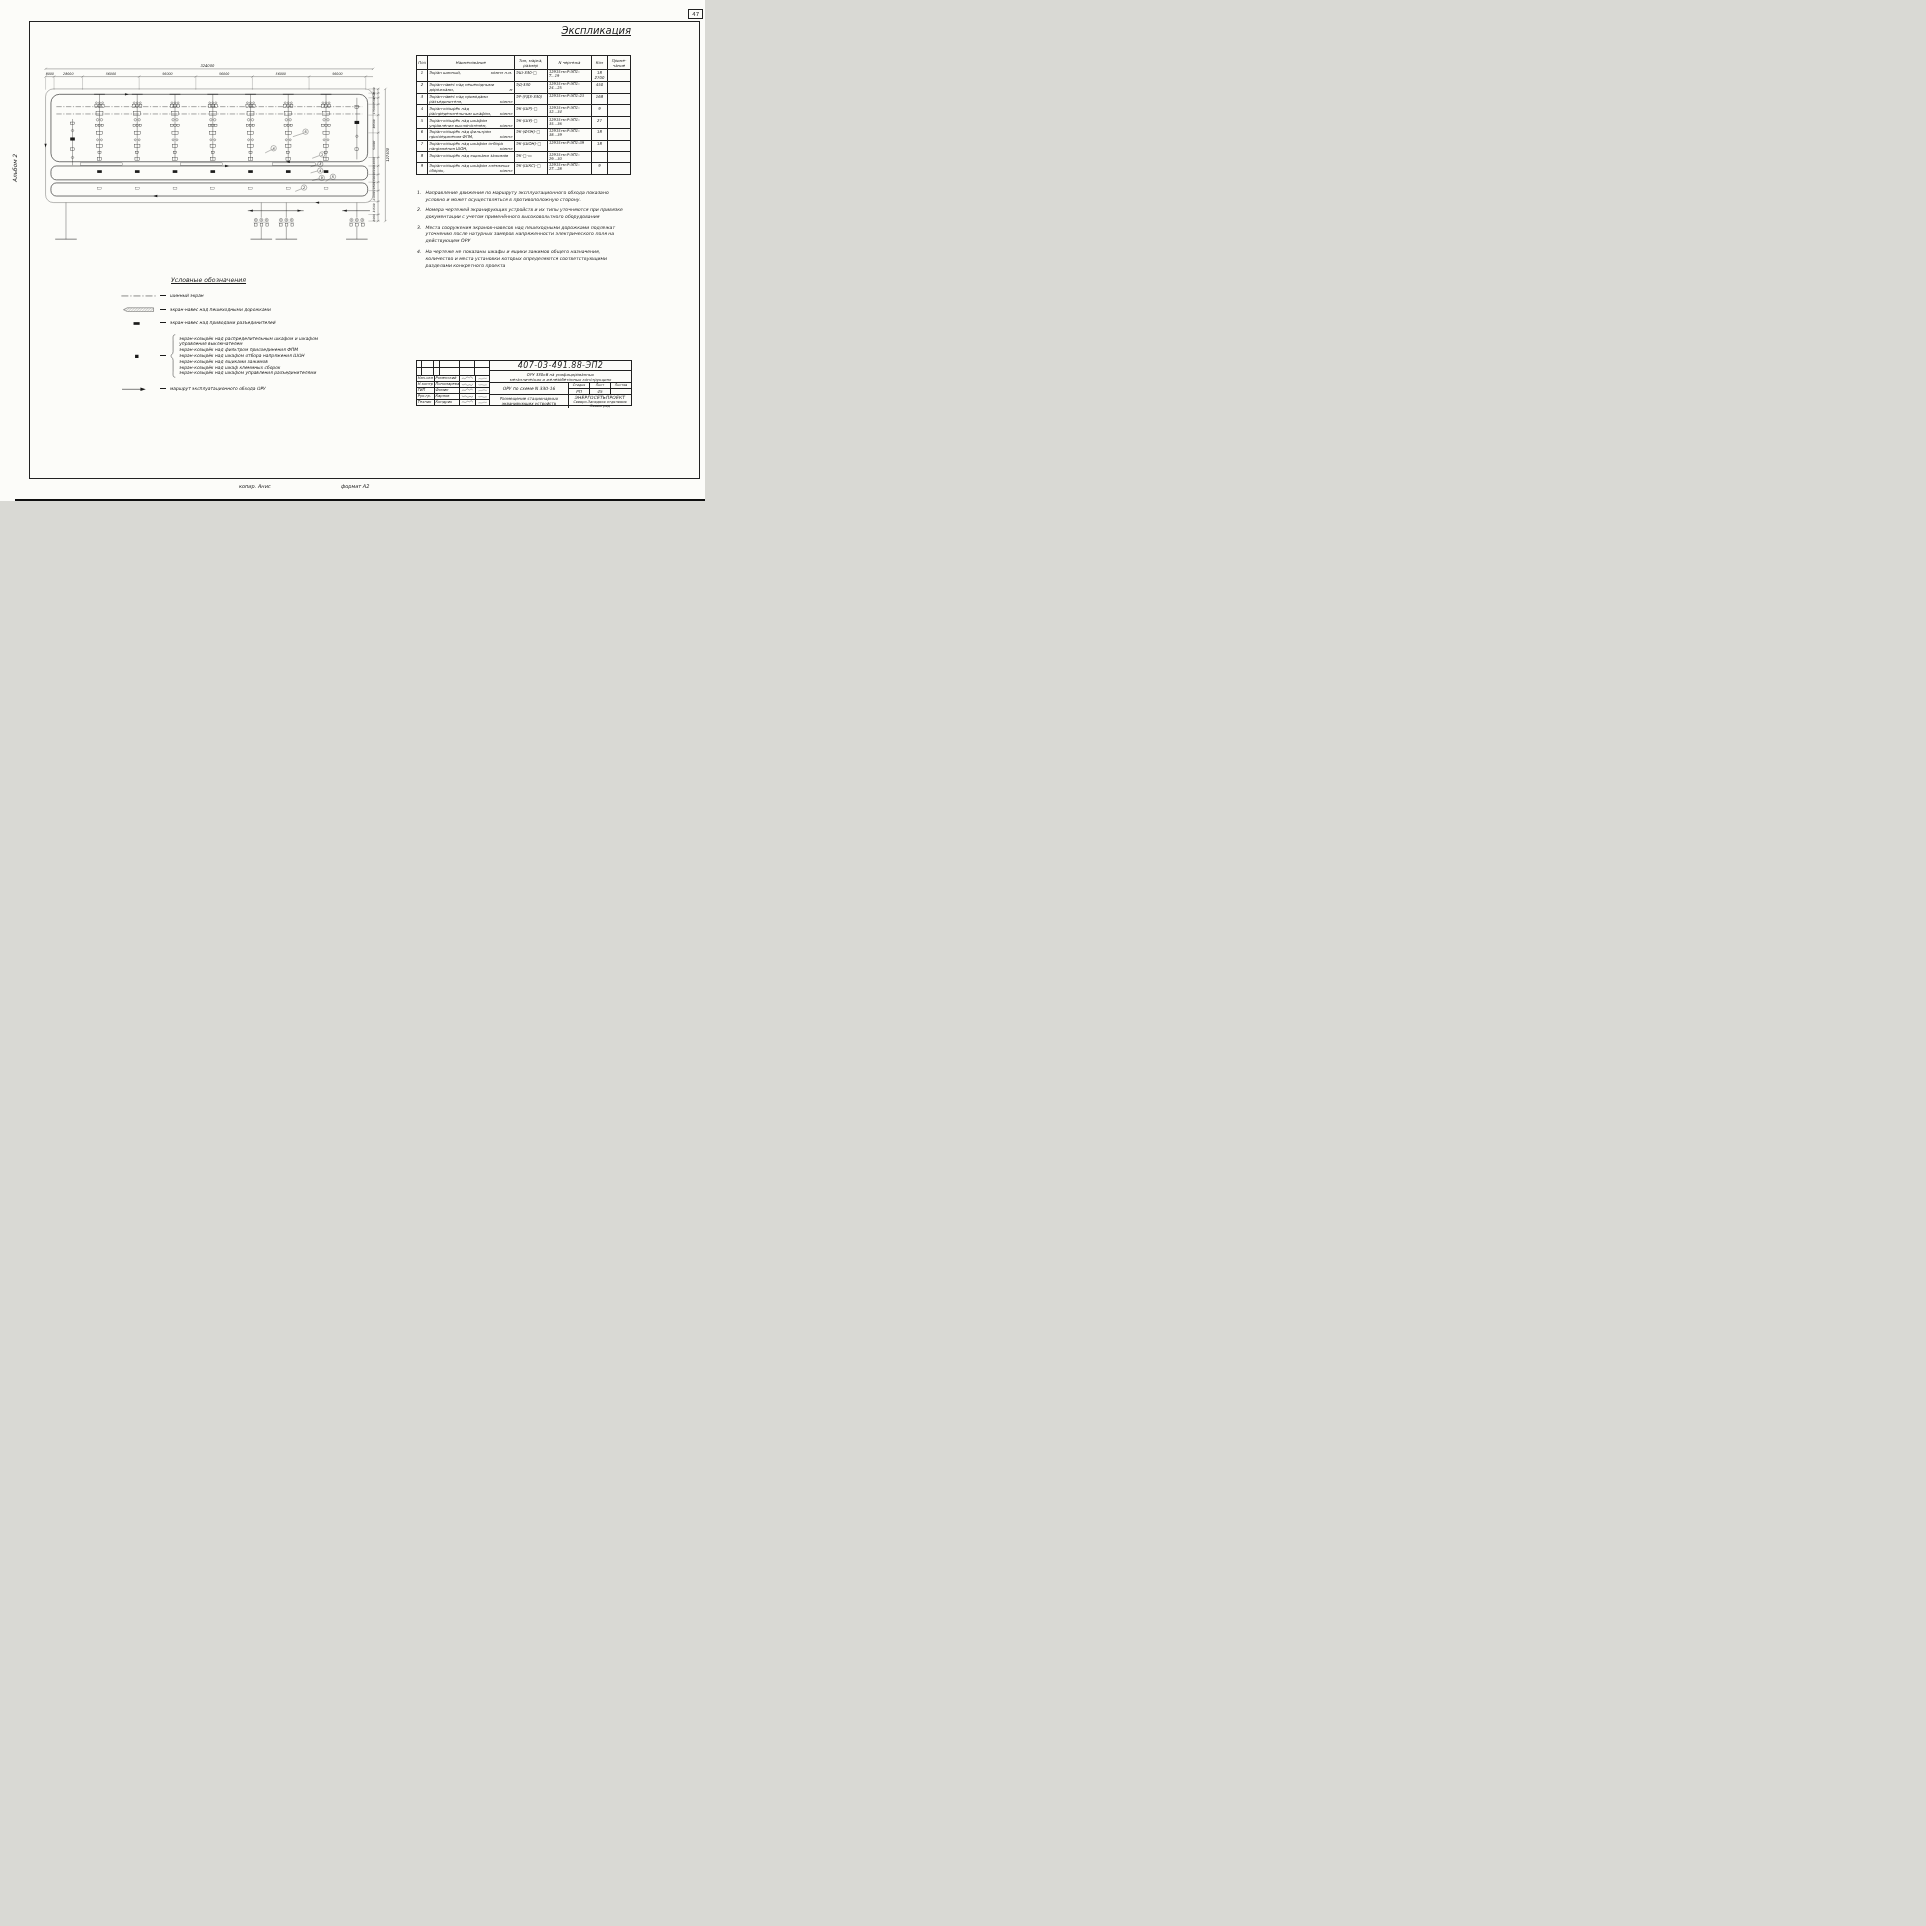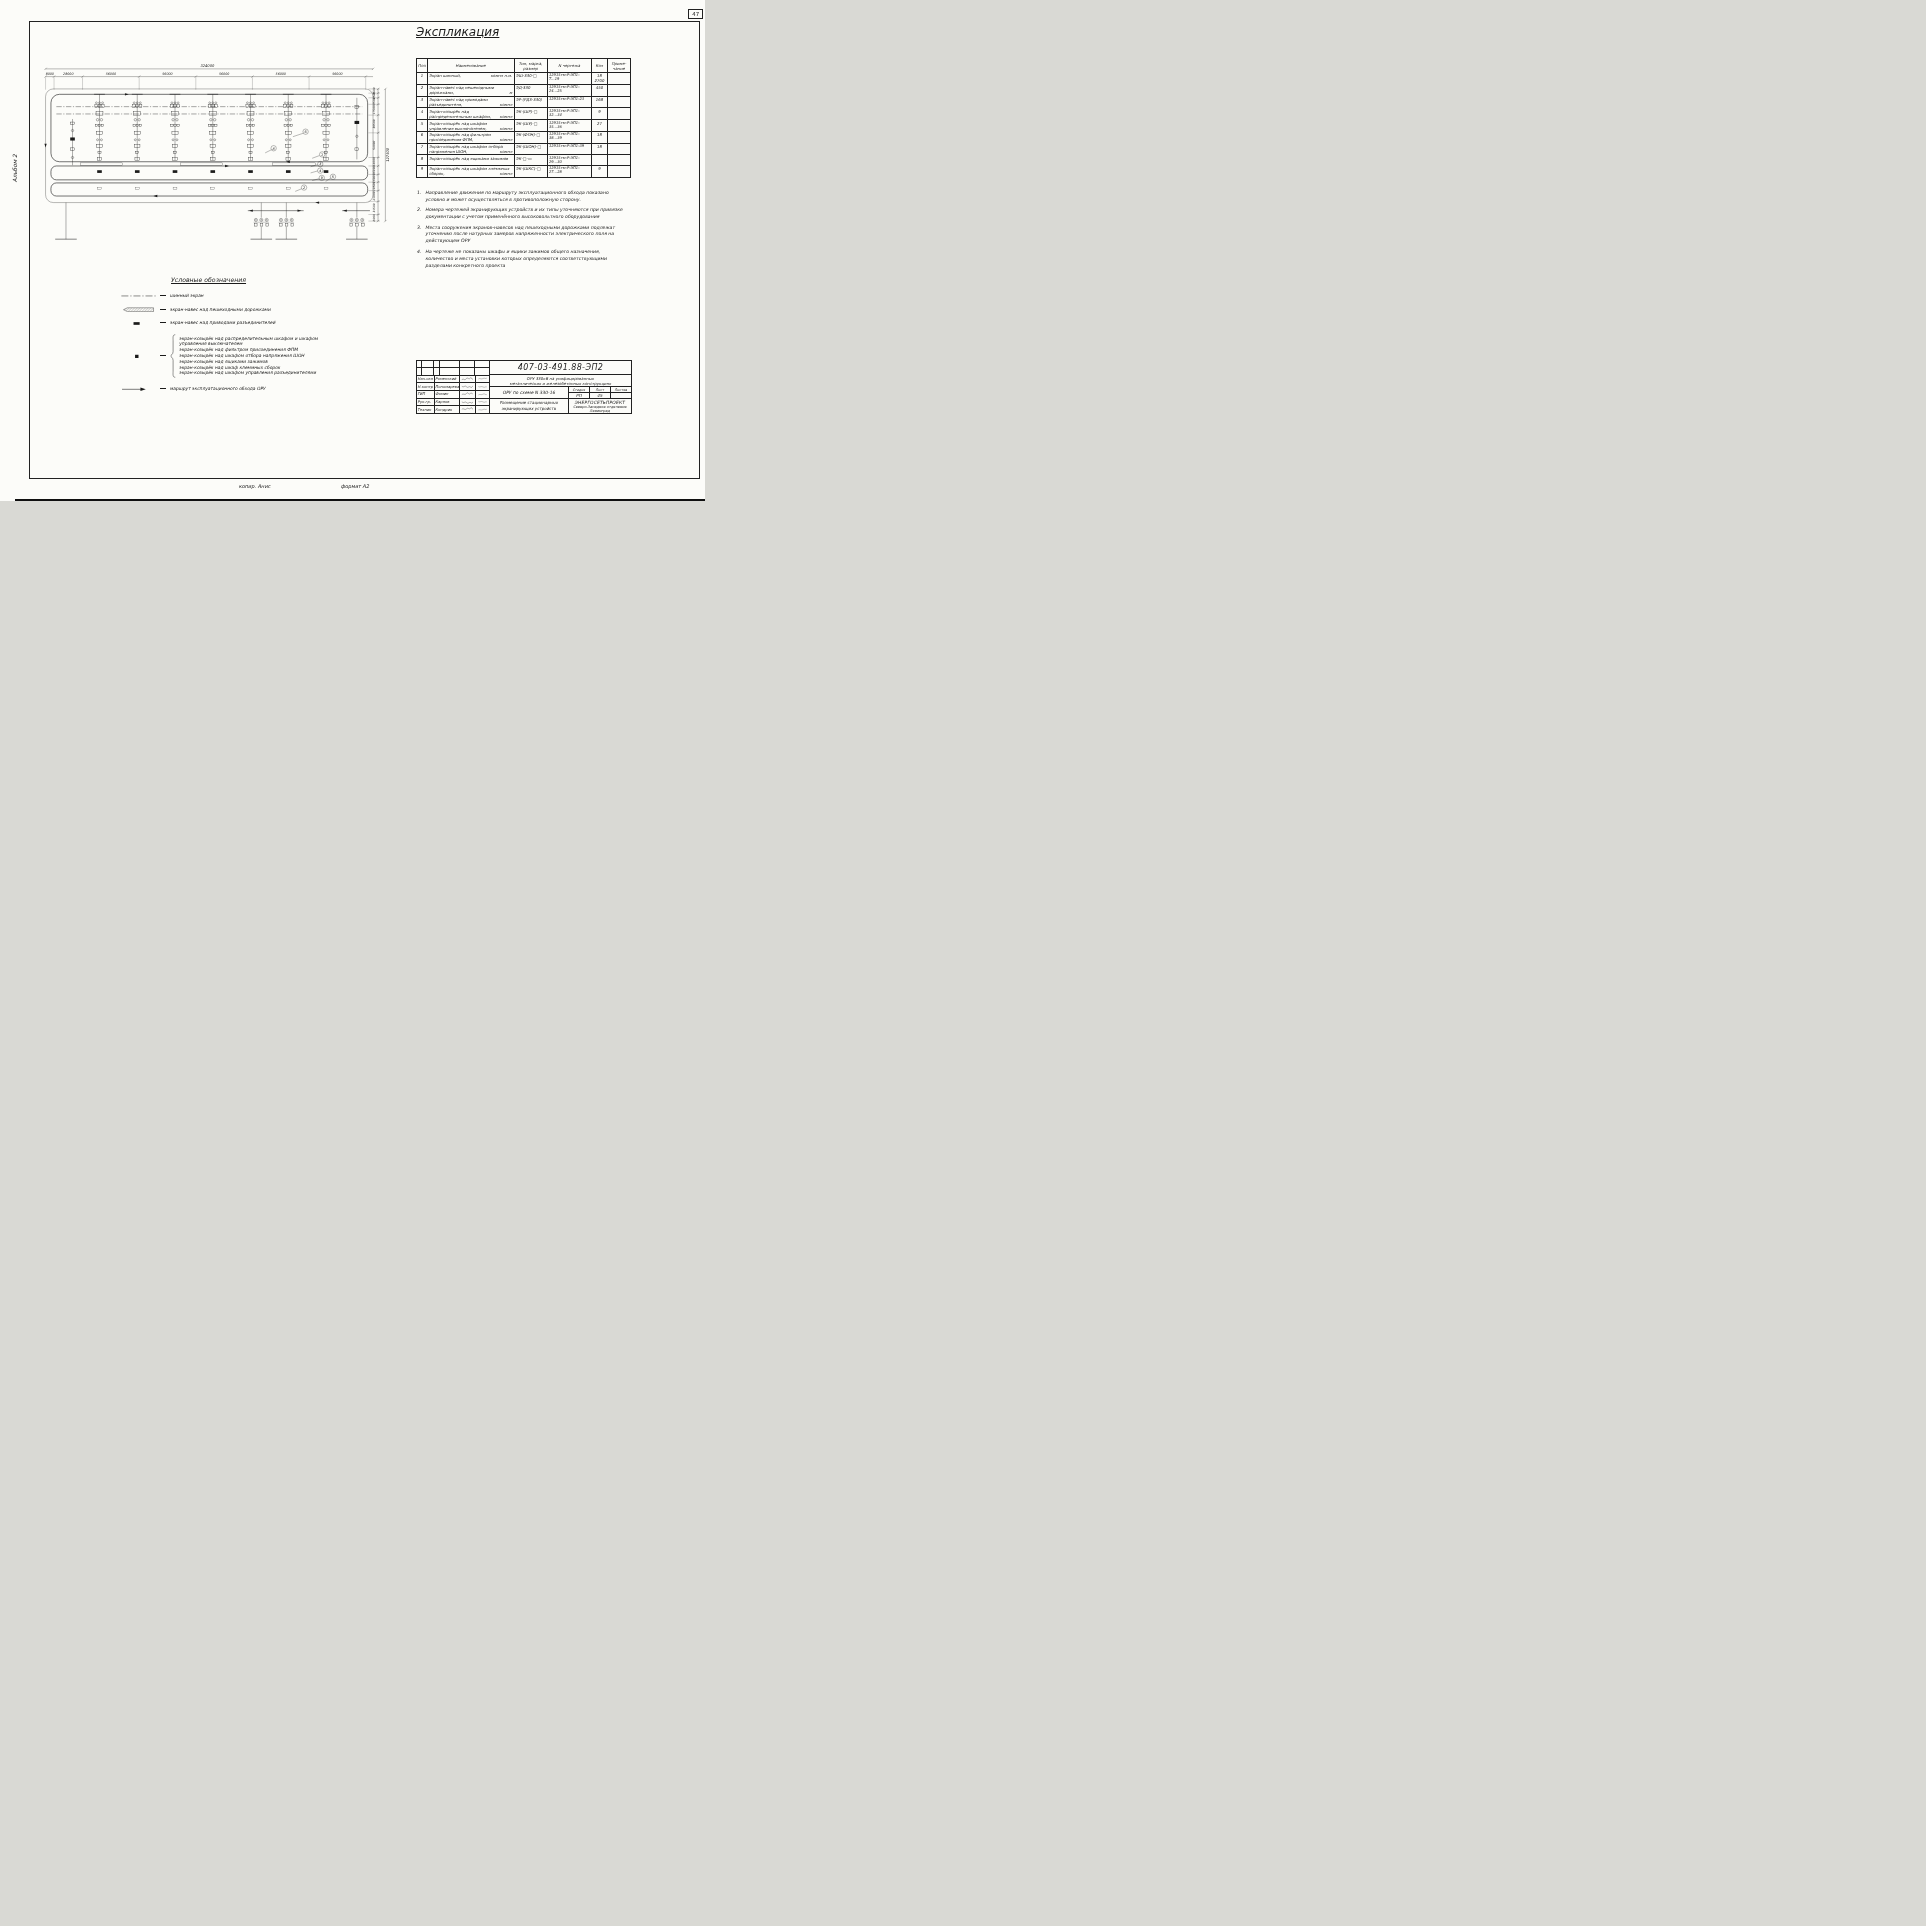--- a/index.html
+++ b/index.html
@@ -21,21 +21,21 @@
   .plan { position:absolute; left:34px; top:61px; }
   .plan line, .plan rect, .plan path, .plan circle { stroke:#1b1b1b; fill:none; }
   .plan .fillb { fill:#1b1b1b; stroke:none; }
   .dim { font-size:8.5px; font-style:italic; fill:#1b1b1b; stroke:none; text-anchor:middle; }
   .dim-v { font-size:7.5px; font-style:italic; fill:#1b1b1b; stroke:none; text-anchor:middle; }
   .dim-total { font-size:9.5px; }
   .callout text { font-size:9px; font-style:italic; fill:#1b1b1b; stroke:none; text-anchor:middle; }
 
   
   .expl { position:absolute; left:416px; top:25px; width:215px; }
-  .expl-title { text-align:left; font-size:12px; text-decoration:underline; margin-bottom:19px; }
+  .expl-title { text-align:right; font-size:10px; text-decoration:underline; margin-bottom:19px; }
   .expl-table { border-collapse:collapse; width:100%; font-size:3.9px; }
   .expl-table th, .expl-table td { border:0.5px solid #222; padding:0.4px 1.2px; vertical-align:top; font-weight:normal; }
   .expl-table th { text-align:center; font-size:3.9px; height:14px; vertical-align:middle; }
   .c-pos { width:10px; text-align:center; }
   .c-name { width:84px; }
   .c-type { width:32px; }
   .c-dwg  { width:43px; font-size:3.7px; }
   .c-qty  { width:15.4px; text-align:center; }
   .c-note { width:22.3px; }
   .unit { float:right; margin-left:2.3px; }
@@ -50,21 +50,21 @@
   .legend { position:absolute; left:121px; top:276px; width:208px; }
   .legend-title { font-size:6.2px; text-decoration:underline; margin:0 0 10px 50px; }
   .legend-item { display:flex; align-items:center; gap:3.1px; margin-bottom:8.5px; font-size:4.4px; }
   .lg-sym { width:35px; flex:none; display:flex; align-items:center; }
   .lg-dash { width:6.2px; border-top:0.5px solid #1b1b1b; flex:none; margin:0 0.8px; }
   .lg-group { align-items:center; }
   .lg-lines { font-size:4.4px; line-height:1.32; width:149px; }
   .brace { flex:none; }
 
   
-  .tb { position:absolute; left:416px; top:360px; width:216px; height:54px; border:0.8px solid #222; display:flex; background:#fcfcf9; }
+  .tb { position:absolute; left:416px; top:360px; width:216px; height:46px; border:0.8px solid #222; display:flex; background:#fcfcf9; }
   .tb-left { width:73px; border-right:0.6px solid #222; display:flex; flex-direction:column; }
   .tb-left-top { height:14.6px; border-bottom:0.5px solid #222; display:grid;
                  grid-template-columns:5.4px 11.6px 6.2px 20px 14.6px 1fr; grid-template-rows:1fr 1fr; }
   .tbc { border-right:0.4px solid #222; border-bottom:0.4px solid #222; }
   .tbc:nth-child(6n) { border-right:none; }
   .tbc:nth-child(n+7) { border-bottom:none; }
   .tb-sig-row { flex:1; display:flex; border-bottom:0.4px solid #222; font-size:3.7px; align-items:center; }
   .tb-sig-row:last-child { border-bottom:none; }
   .tb-role { width:17.7px; padding-left:0.8px; border-right:0.4px solid #222; align-self:stretch; display:flex; align-items:center; }
   .tb-nm   { width:25px; padding-left:0.8px; border-right:0.4px solid #222; align-self:stretch; display:flex; align-items:center; }

